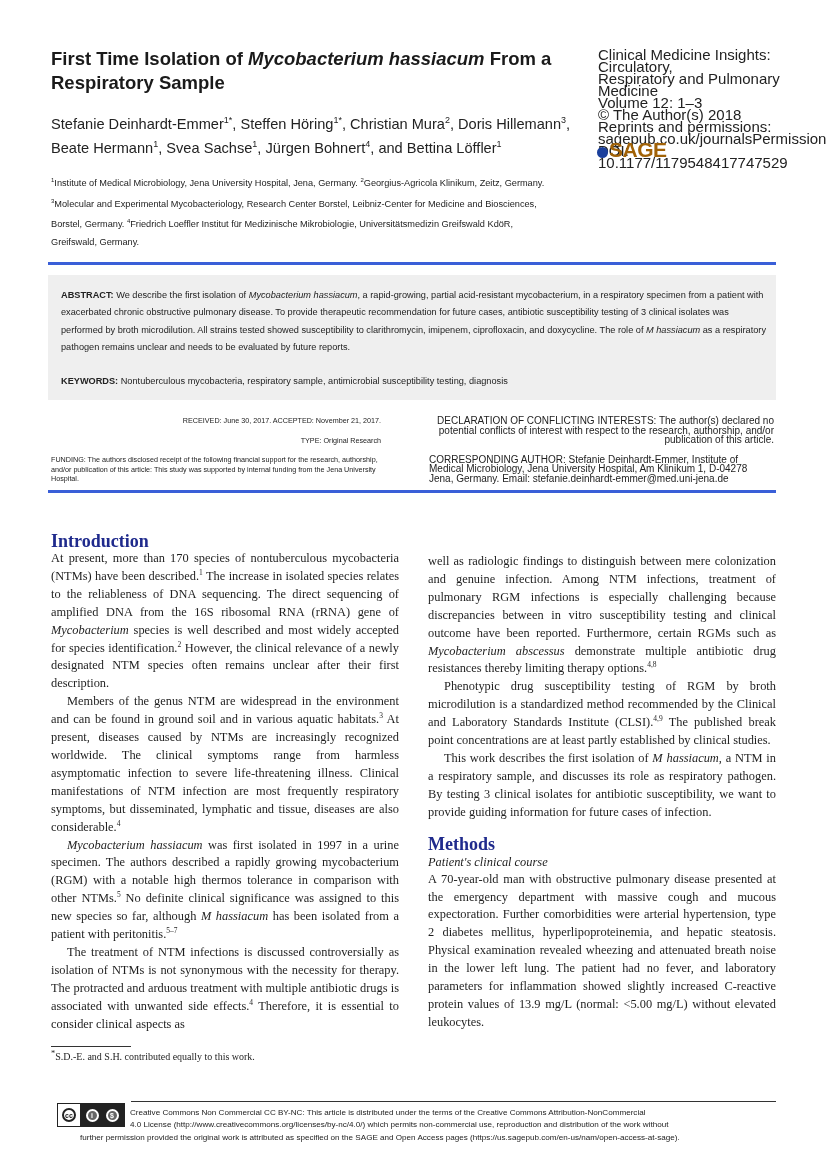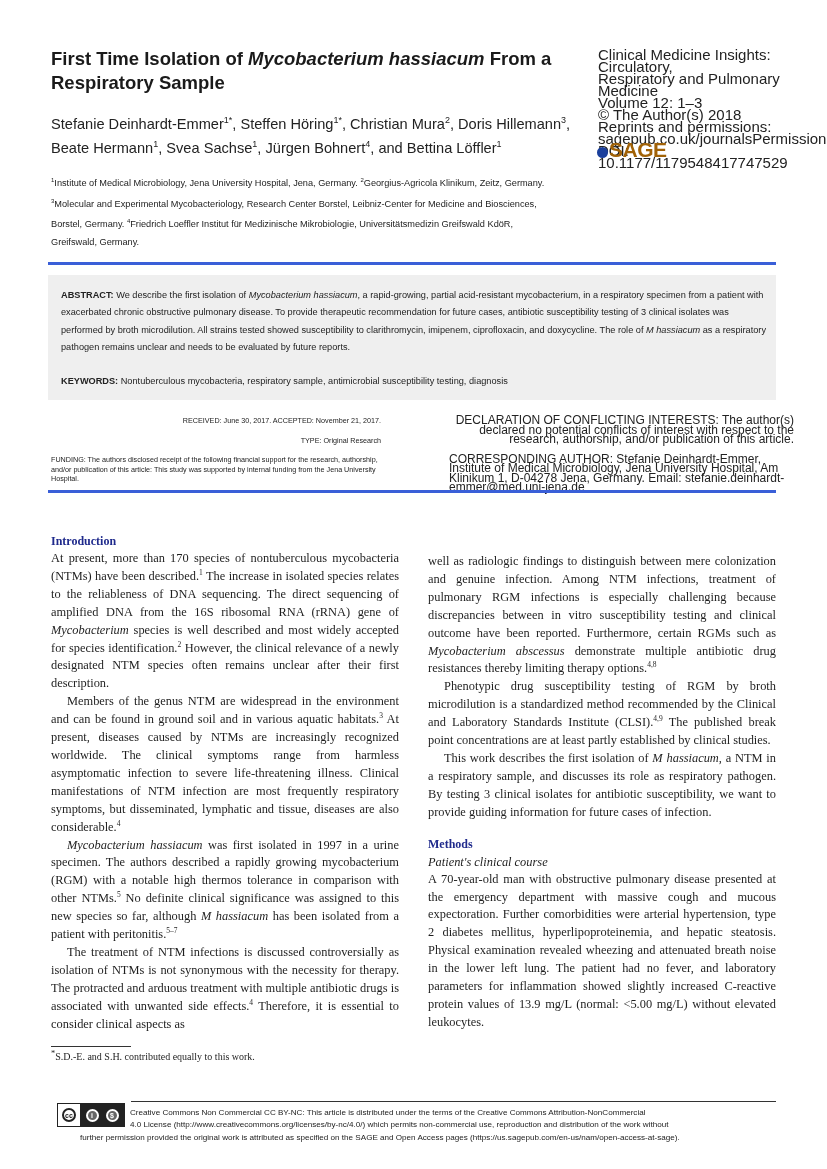--- a/index.html
+++ b/index.html
@@ -21,32 +21,32 @@
   .rule-blue { position: absolute; left: 48px; width: 728px; height: 3px; background: #3a5fd8; }
   #rule-top { top: 262px; }
   #rule-mid { top: 490px; }
 
   #abstract-box { position: absolute; left: 48px; top: 275px; width: 728px; height: 125px; background: #efefef; }
   #abstract { position: absolute; left: 61px; top: 287px; width: 710px; font-size: 9.2px; line-height: 17.3px; color: #222; }
   #keywords { position: absolute; left: 61px; top: 376px; width: 710px; font-size: 9.2px; color: #222; }
   .lbl { font-weight: bold; }
 
   #meta-left { position: absolute; left: 51px; top: 416px; width: 330px; font-size: 7.2px; line-height: 9.5px; color: #222; }
-  #meta-right { position: absolute; left: 429px; top: 416px; width: 345px; font-size: 12px; line-height: 9.5px; color: #222; margin-left: 20px; }
+  #meta-right { position: absolute; left: 429px; top: 416px; width: 345px; font-size: 10px; line-height: 9.5px; color: #222; }
   .meta-p { margin: 0 0 7px 0; }
   .meta-p.gap { margin-bottom: 10px; text-align: right; }
 
   .col { position: absolute; width: 348px; font-size: 12.4px; line-height: 17.9px; text-align: justify; color: #1e1e1e; }
   #col-left { left: 51px; top: 532px; }
   #col-right { left: 428px; top: 553px; }
   .col p { margin: 0; }
   .col .indent { text-indent: 16px; }
   .col i { font-style: italic; }
   .col sup { font-size: 7.5px; line-height: 0; }
-  .heading { color: #1f2a8c; font-weight: bold; font-size: 12px; line-height: 18px; margin: 0; }
+  .heading { color: #1f2a8c; font-weight: bold; font-size: 18px; line-height: 18px; margin: 0; }
   .subheading { font-style: italic; font-size: 12.4px; line-height: 18px; margin: 0 0 9px 0; }
   .gap-top { margin-top: 13px !important; }
 
   #footnote-rule { position: absolute; left: 51px; top: 1046px; width: 80px; height: 1px; background: #333; }
   #footnote { position: absolute; left: 51px; top: 1049px; font-size: 10px; color: #1e1e1e; }
 
   #cc-rule { position: absolute; left: 131px; top: 1101px; width: 645px; height: 1px; background: #333; }
   #cc-badge { position: absolute; left: 57px; top: 1103px; width: 66px; height: 22px; background: #fff; border: 1px solid #222; display: flex; }
   #cc-badge .cc-left { width: 22px; height: 22px; background: #fff; display: flex; align-items: center; justify-content: center; }
   #cc-badge .cc-right { flex: 1; background: #222; display: flex; align-items: center; justify-content: space-around; padding: 0 2px; }

